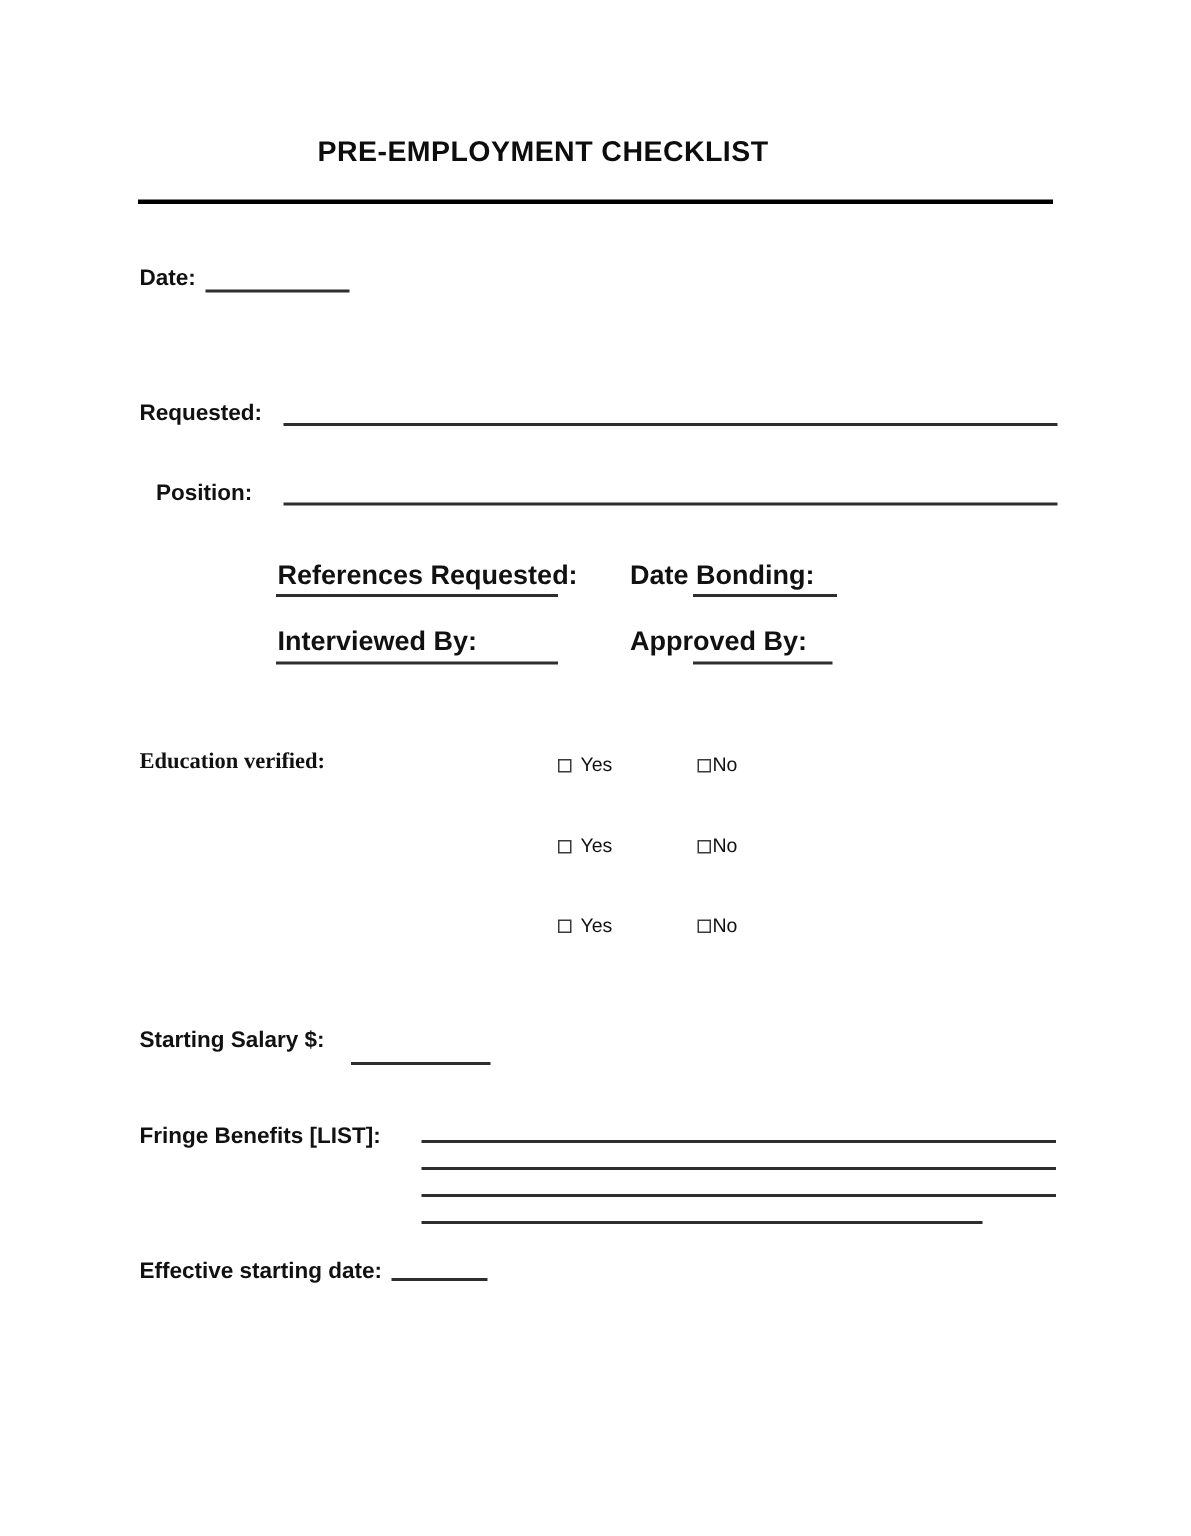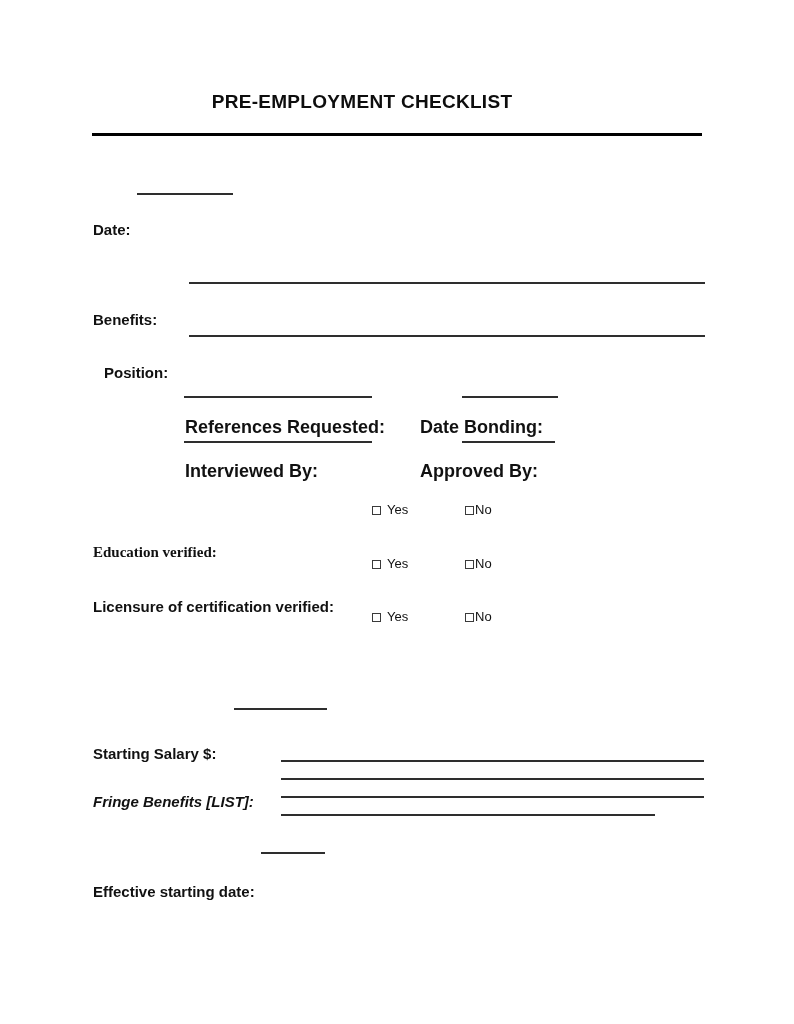--- a/index.html
+++ b/index.html
@@ -9,21 +9,21 @@
     color: #111111;
   }
   .page {
     position: relative;
     width: 724px;
     height: 1024px;
     background: #ffffff;
     overflow: hidden;
     font-weight: bold;
   }
-  .abs { position: absolute; white-space: nowrap; margin-top: 44px; }
+  .abs { position: absolute; white-space: nowrap; }
   .title {
     position: absolute;
     top: 91px; left: 0;
     width: 100%;
     text-align: center;
     font-size: 19px;
     font-weight: bold;
     letter-spacing: 0.3px;
     color: #0d0d0d;
   }
@@ -59,21 +59,21 @@
 <body>
 
 <div class="page">
 
   <h1 class="title">PRE-EMPLOYMENT CHECKLIST</h1>
   <div class="rule"></div>
 
   <span class="abs label" style="left:93px; top:177px;">Date:</span>
   <div class="fill" style="left:137px; top:177px; width:96px;"></div>
 
-  <span class="abs label" style="left:93px; top:267px;">Benefits:</span>
+  <span class="abs label" style="left:93px; top:267px;">Requested:</span>
   <div class="fill" style="left:189px; top:266px; width:516px;"></div>
 
   <span class="abs label" style="left:104px; top:320px;">Position:</span>
   <div class="fill" style="left:189px; top:319px; width:516px;"></div>
 
   <span class="abs sublabel" style="left:185px; top:373px;">References Requested:</span>
   <div class="fill thin" style="left:184px; top:385px; width:188px;"></div>
 
   <span class="abs sublabel" style="left:185px; top:417px;">Interviewed By:</span>
   <div class="fill thin" style="left:184px; top:430px; width:188px;"></div>
@@ -81,31 +81,30 @@
   <span class="abs sublabel" style="left:420px; top:373px;">Date Bonding:</span>
   <div class="fill thin" style="left:462px; top:385px; width:96px;"></div>
 
   <span class="abs sublabel" style="left:420px; top:417px;">Approved By:</span>
   <div class="fill thin" style="left:462px; top:430px; width:93px;"></div>
 
   <span class="abs label" style="left:93px; top:500px;font-family:Liberation Serif, serif;">Education verified:</span>
   <span class="opt" style="left:372px; top:502px;"><span class="cb yes-cb"></span><span>Yes</span></span>
   <span class="opt" style="left:465px; top:502px;"><span class="cb no-cb"></span><span>No</span></span>
 
-  <span class="abs label" style="left:93px; top:554px;">Licensure of certification verified:</span>
   <span class="opt" style="left:372px; top:556px;"><span class="cb yes-cb"></span><span>Yes</span></span>
   <span class="opt" style="left:465px; top:556px;"><span class="cb no-cb"></span><span>No</span></span>
 
   <span class="opt" style="left:372px; top:609px;"><span class="cb yes-cb"></span><span>Yes</span></span>
   <span class="opt" style="left:465px; top:609px;"><span class="cb no-cb"></span><span>No</span></span>
 
-  <span class="abs label" style="left:93px; top:701px;">Starting Salary $:</span>
+  <span class="abs label" style="left:93px; top:685px;">Starting Salary $:</span>
   <div class="fill" style="left:234px; top:692px; width:93px;"></div>
 
-  <span class="abs label" style="left:93px; top:749px;font-style:italic;">Fringe Benefits [LIST]:</span>
+  <span class="abs label" style="left:93px; top:749px;">Fringe Benefits [LIST]:</span>
   <div class="fill" style="left:281px; top:748px; width:423px; height:14px;"></div>
   <div class="fill" style="left:281px; top:766px; width:423px; height:14px;"></div>
   <div class="fill" style="left:281px; top:784px; width:423px; height:14px;"></div>
   <div class="fill" style="left:281px; top:802px; width:374px; height:14px;"></div>
 
   <span class="abs label" style="left:93px; top:839px;">Effective starting date:</span>
   <div class="fill" style="left:261px; top:836px; width:64px;"></div>
 
 </div>
 

